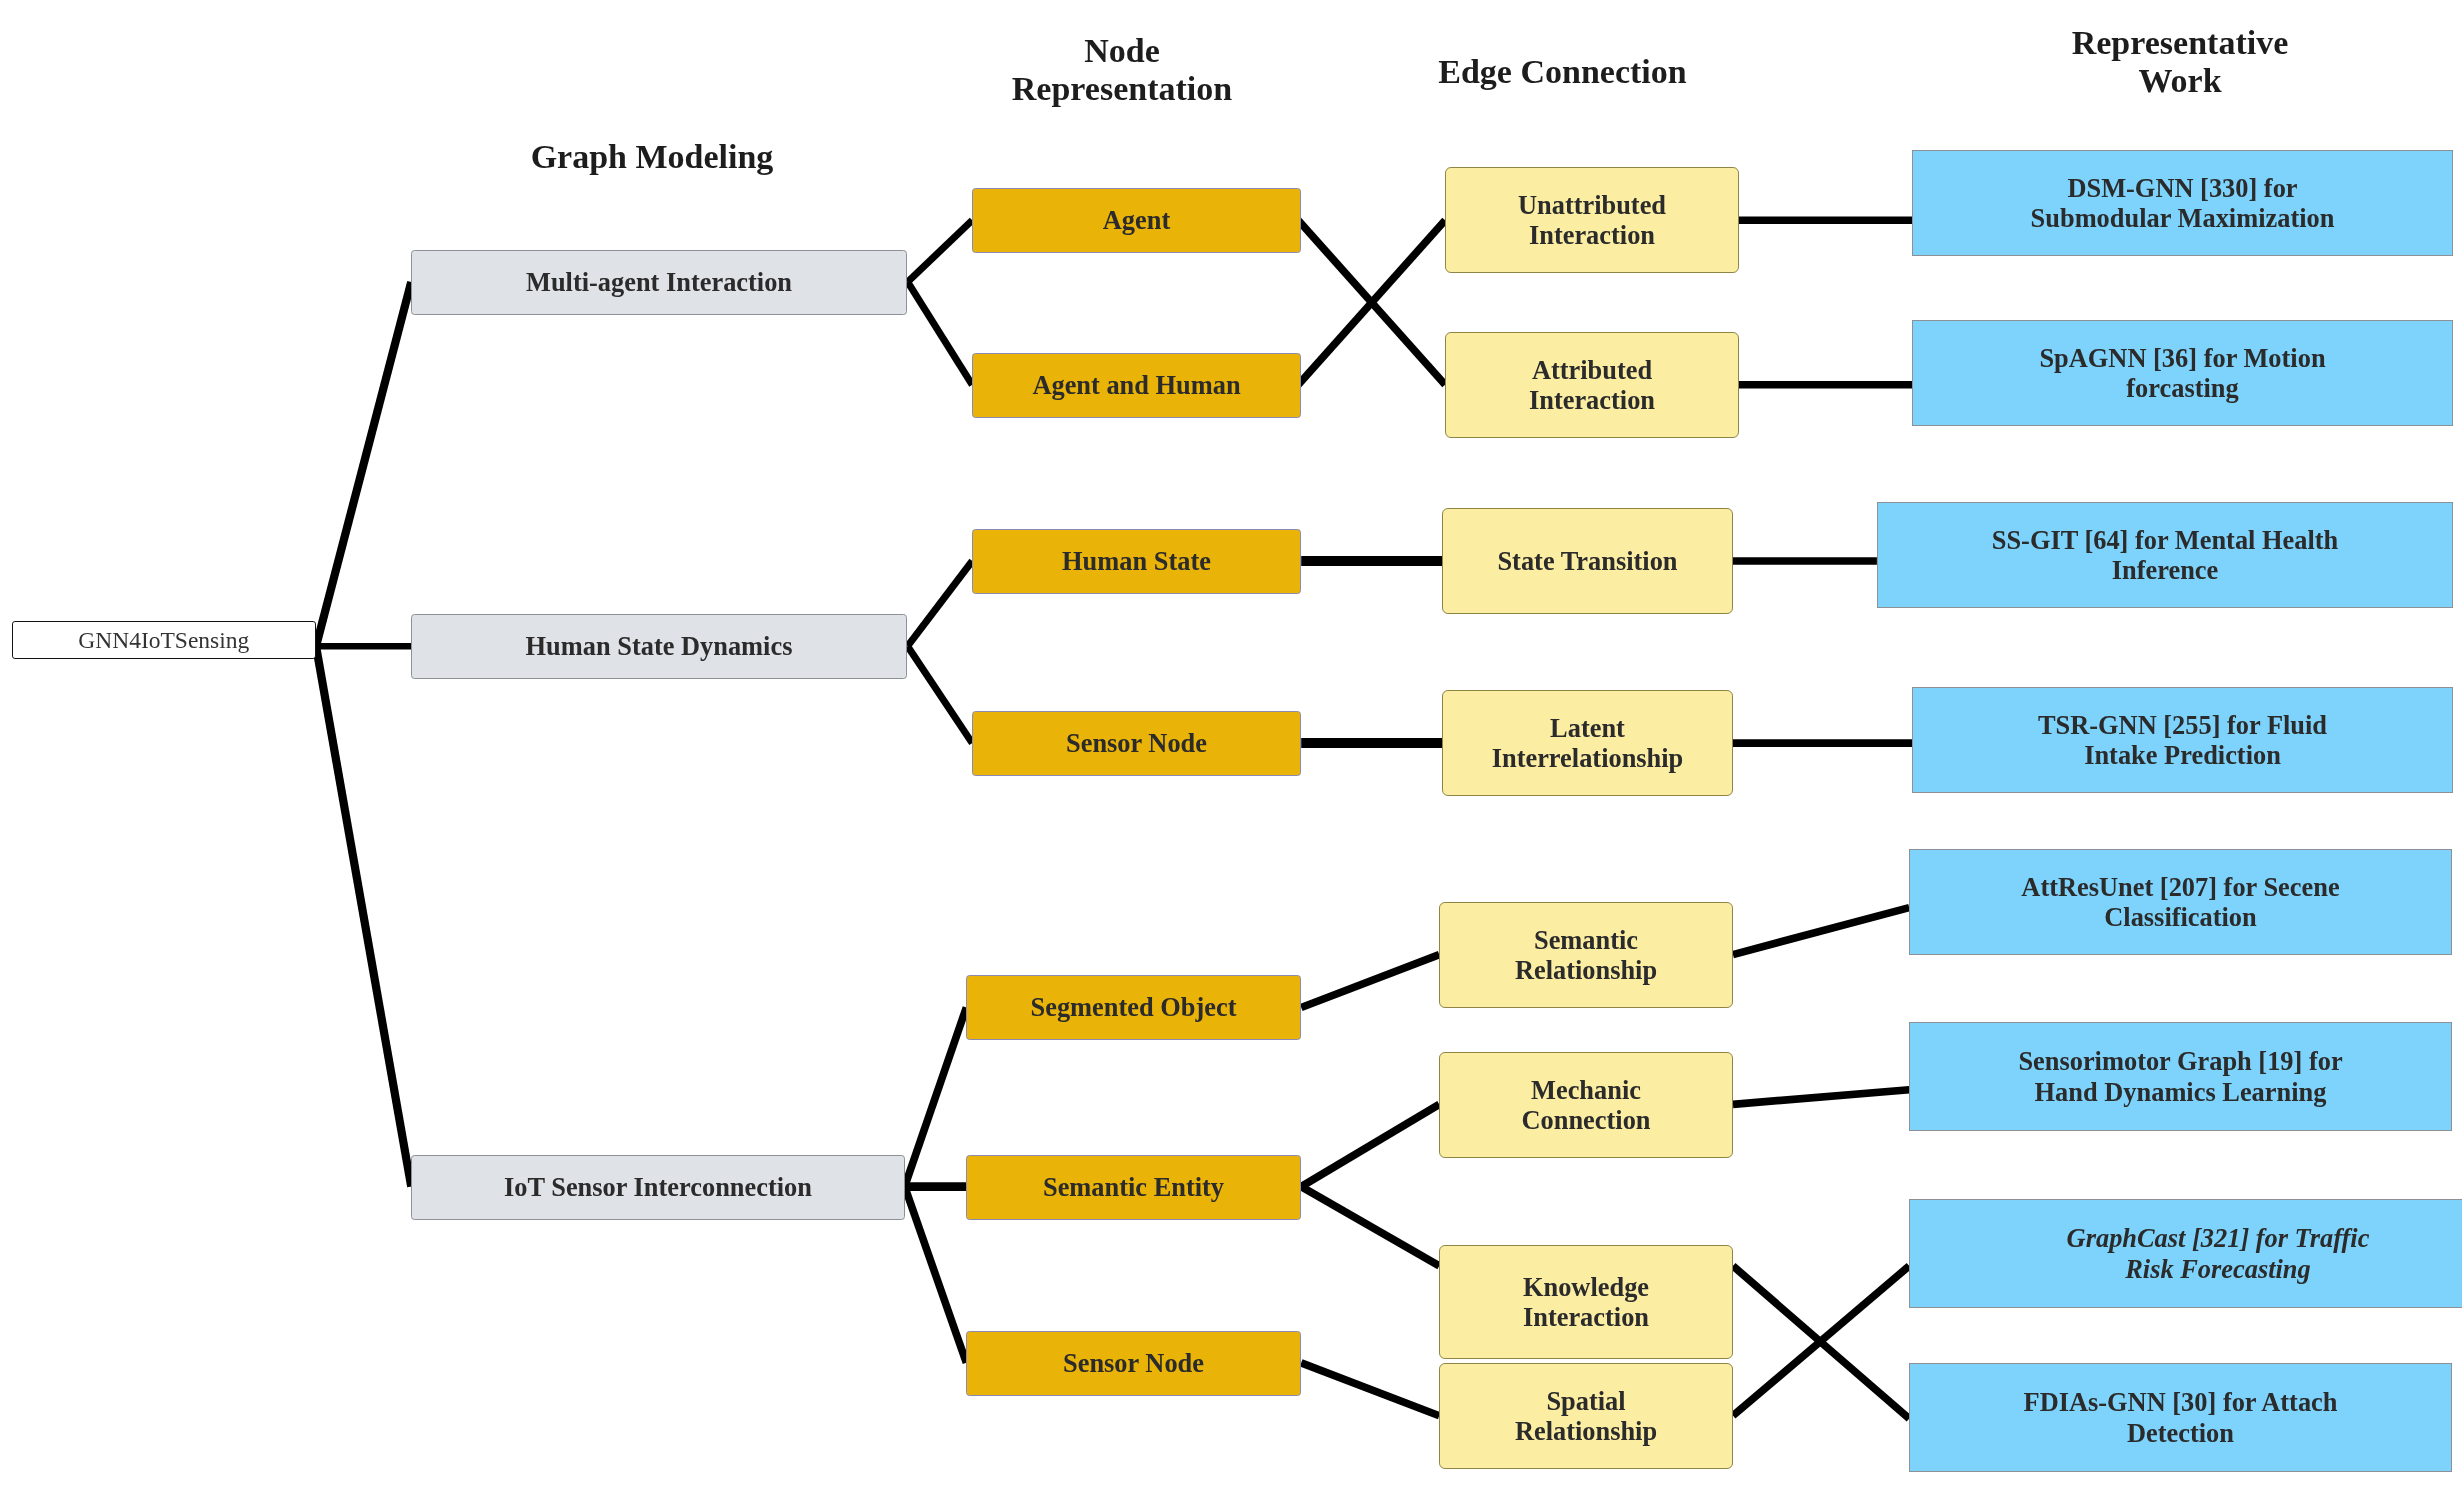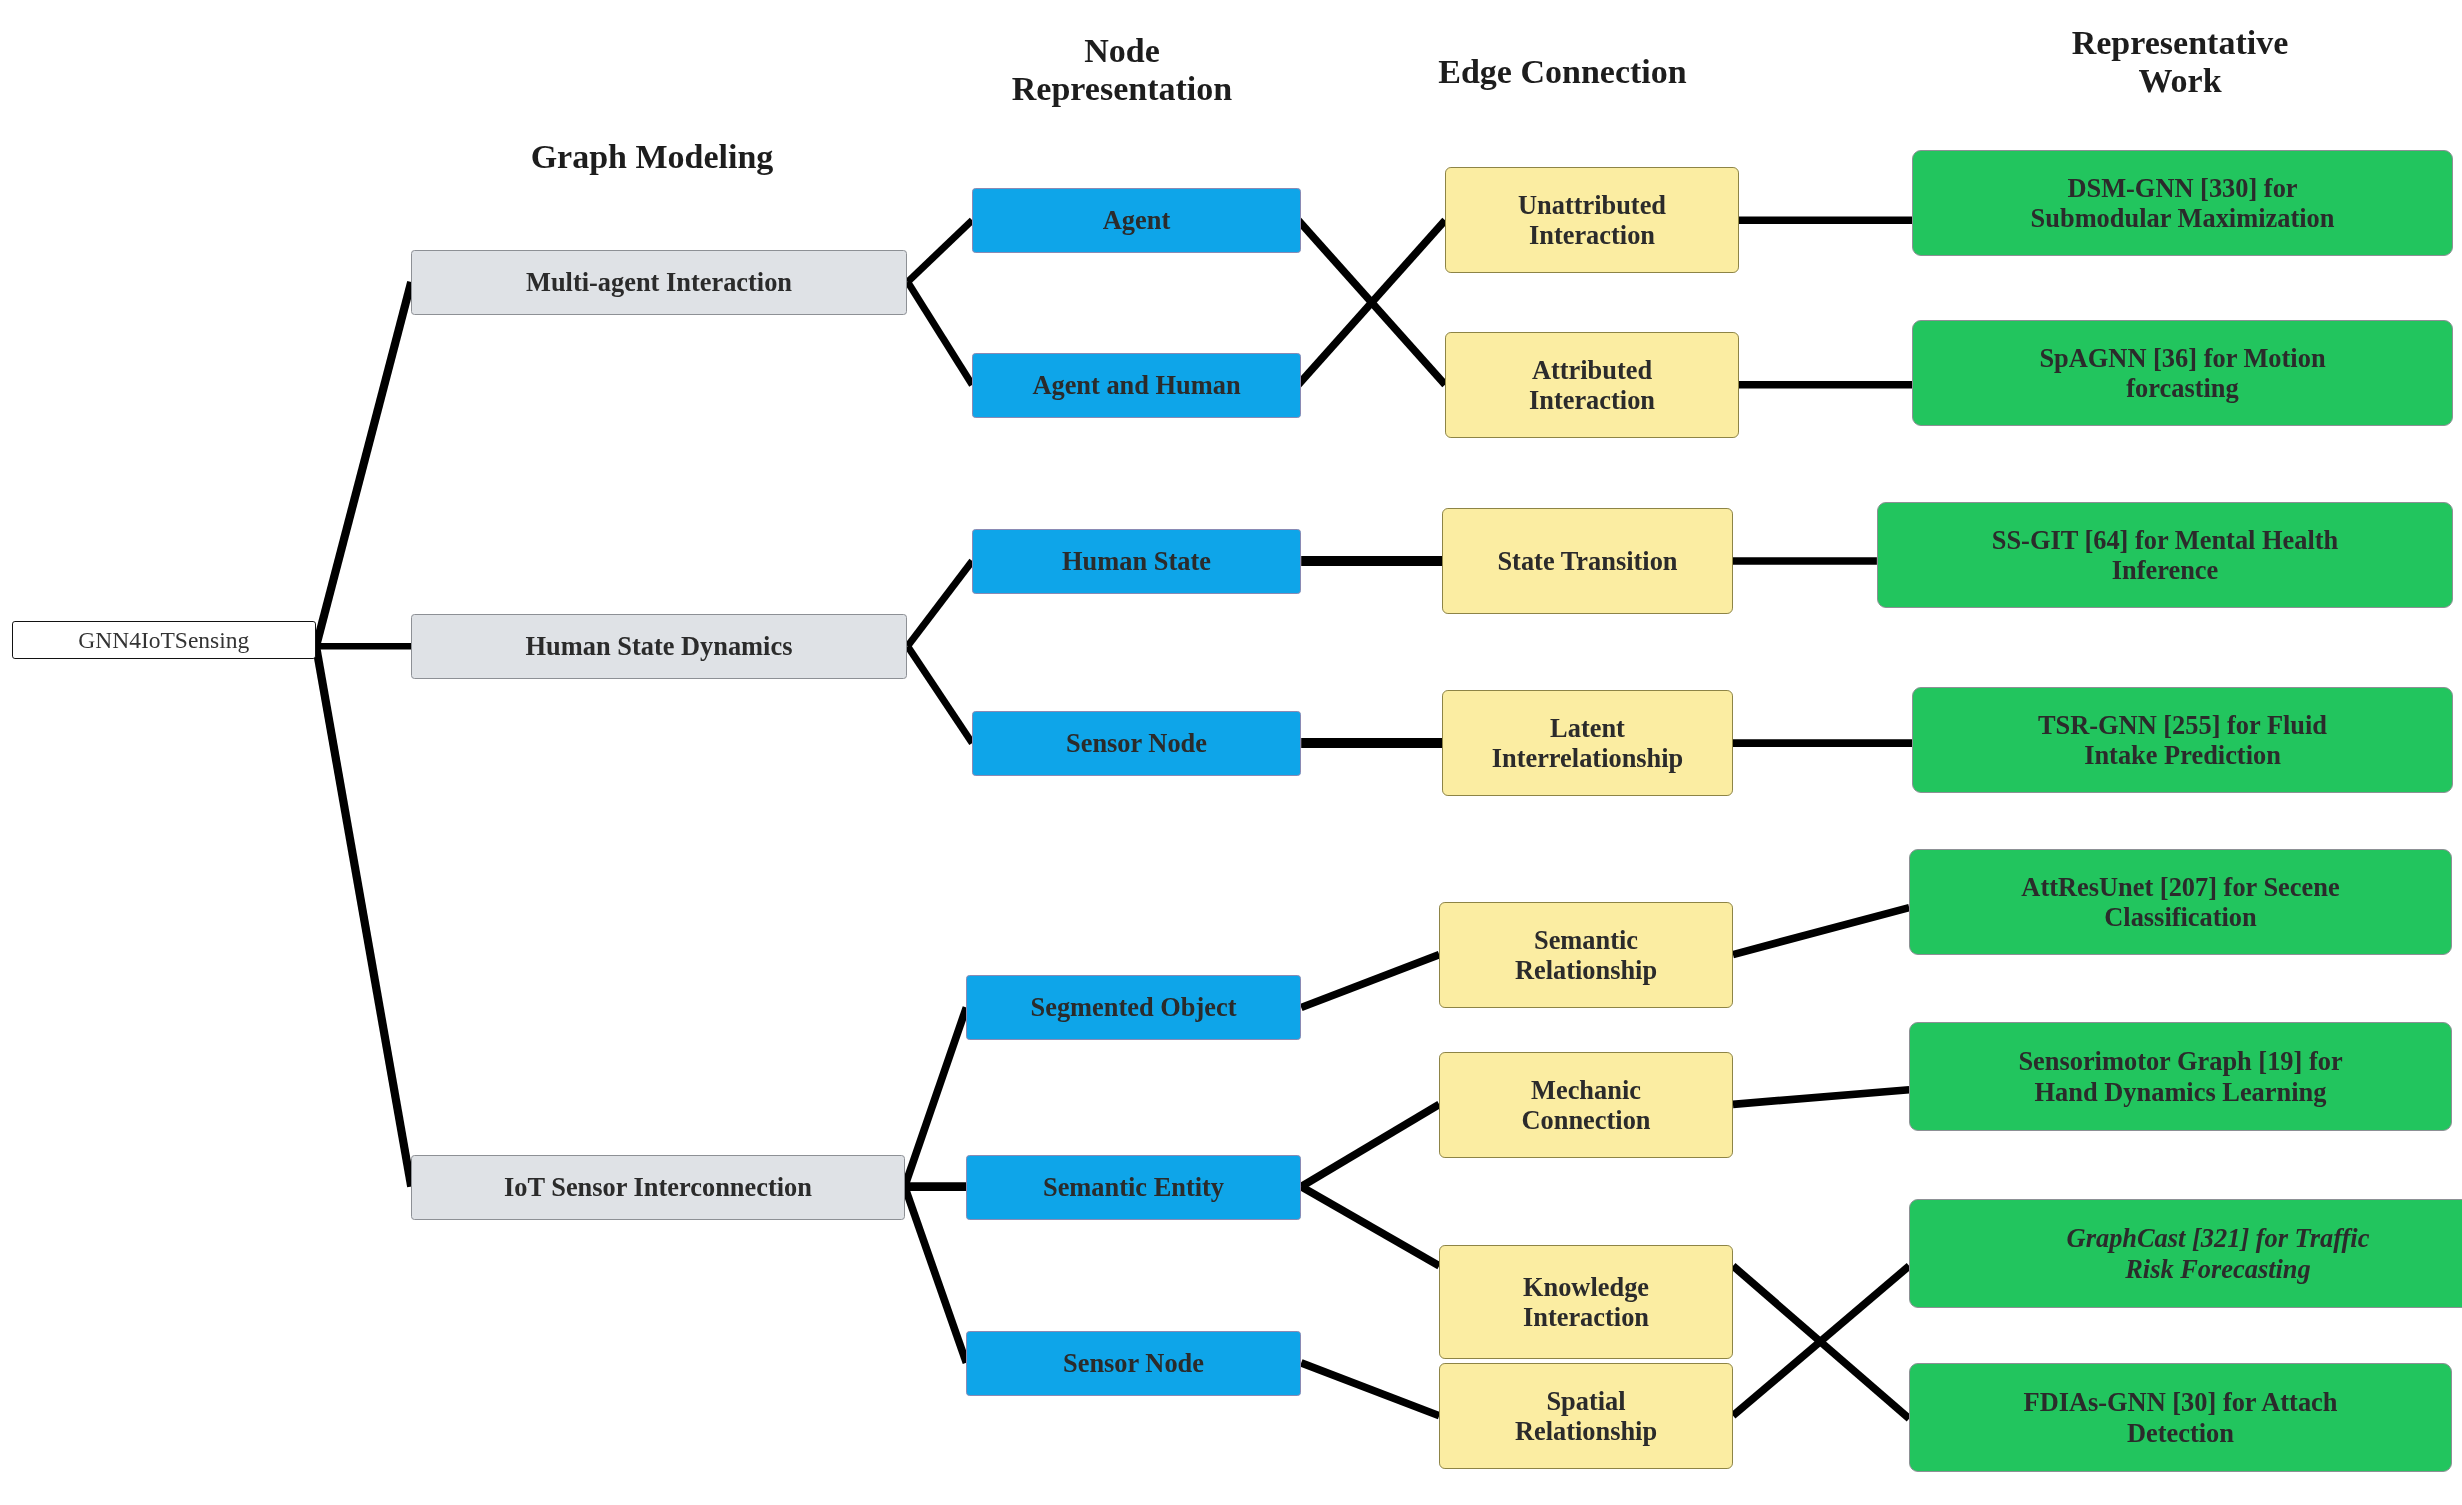--- a/index.html
+++ b/index.html
@@ -14,25 +14,25 @@
   .node{position:absolute;box-sizing:border-box;display:flex;
         align-items:center;justify-content:center;text-align:center;
         font-family:"Liberation Serif","DejaVu Serif",serif;
         font-weight:700;color:#2b2b2b;line-height:1.14;
         padding:2.4px 5.9px;white-space:pre-line;}
 
   .n-root{background:#ffffff;border:1.8px solid #121212;border-radius:2.9px;
           font-size:23.5px;font-weight:400;color:#333;}
   .n-cat{background:#dfe2e6;border:1.8px solid #8d9095;border-radius:3.5px;
          font-size:26.4px;}
-  .n-noderep{background:#0ea5e9;border:1.8px solid #8a8ab4;border-radius:3.5px;
+  .n-noderep{background:#eab308;border:1.8px solid #8a8ab4;border-radius:3.5px;
              font-size:26.4px;}
   .n-edge{background:#fbeda2;border:1.8px solid #8d8446;border-radius:5.9px;
           font-size:26.4px;}
-  .n-work{background:#22c55e;border:1.8px solid #8d9095;border-radius:9px;
+  .n-work{background:#7dd3fc;border:1.8px solid #8d9095;border-radius:0;
           font-size:26.4px;}
 
   svg.wires{position:absolute;left:0;top:0;width:2462px;height:1505px;
             pointer-events:none;}
   svg.wires line{stroke:#000000;stroke-linecap:butt;}
 </style>
 </head>
 <body>
 
 <div id="stage">

